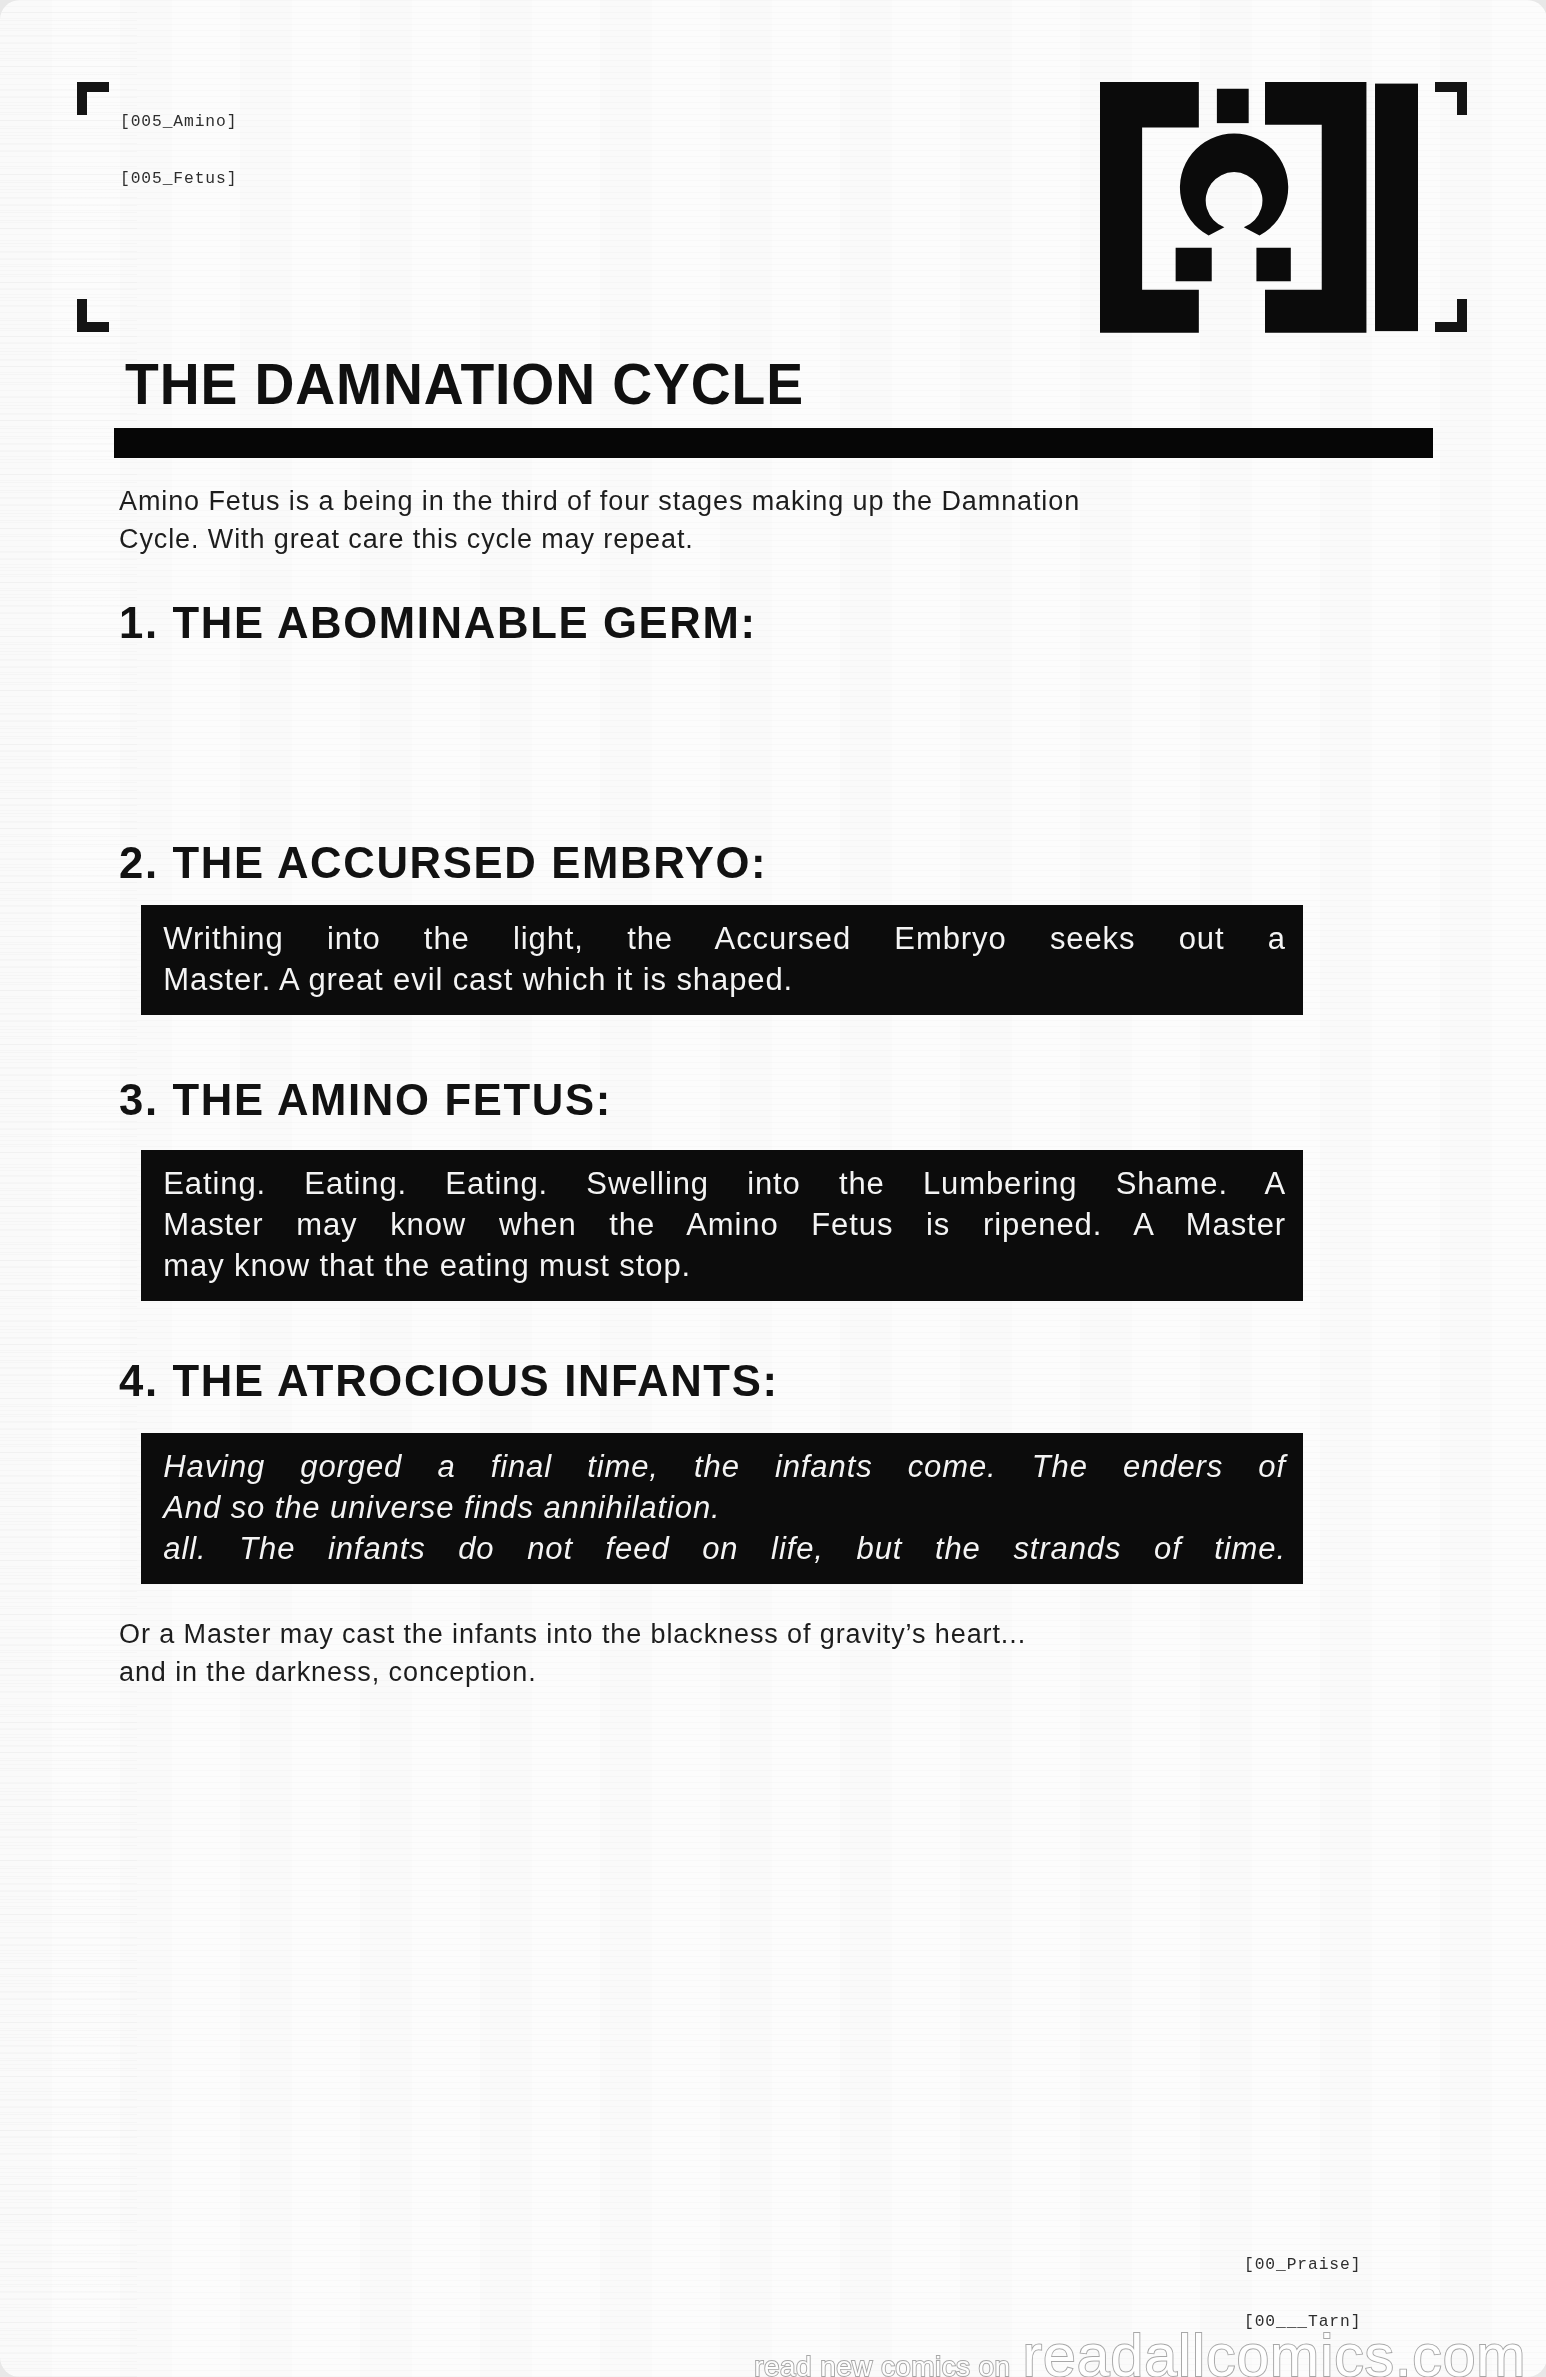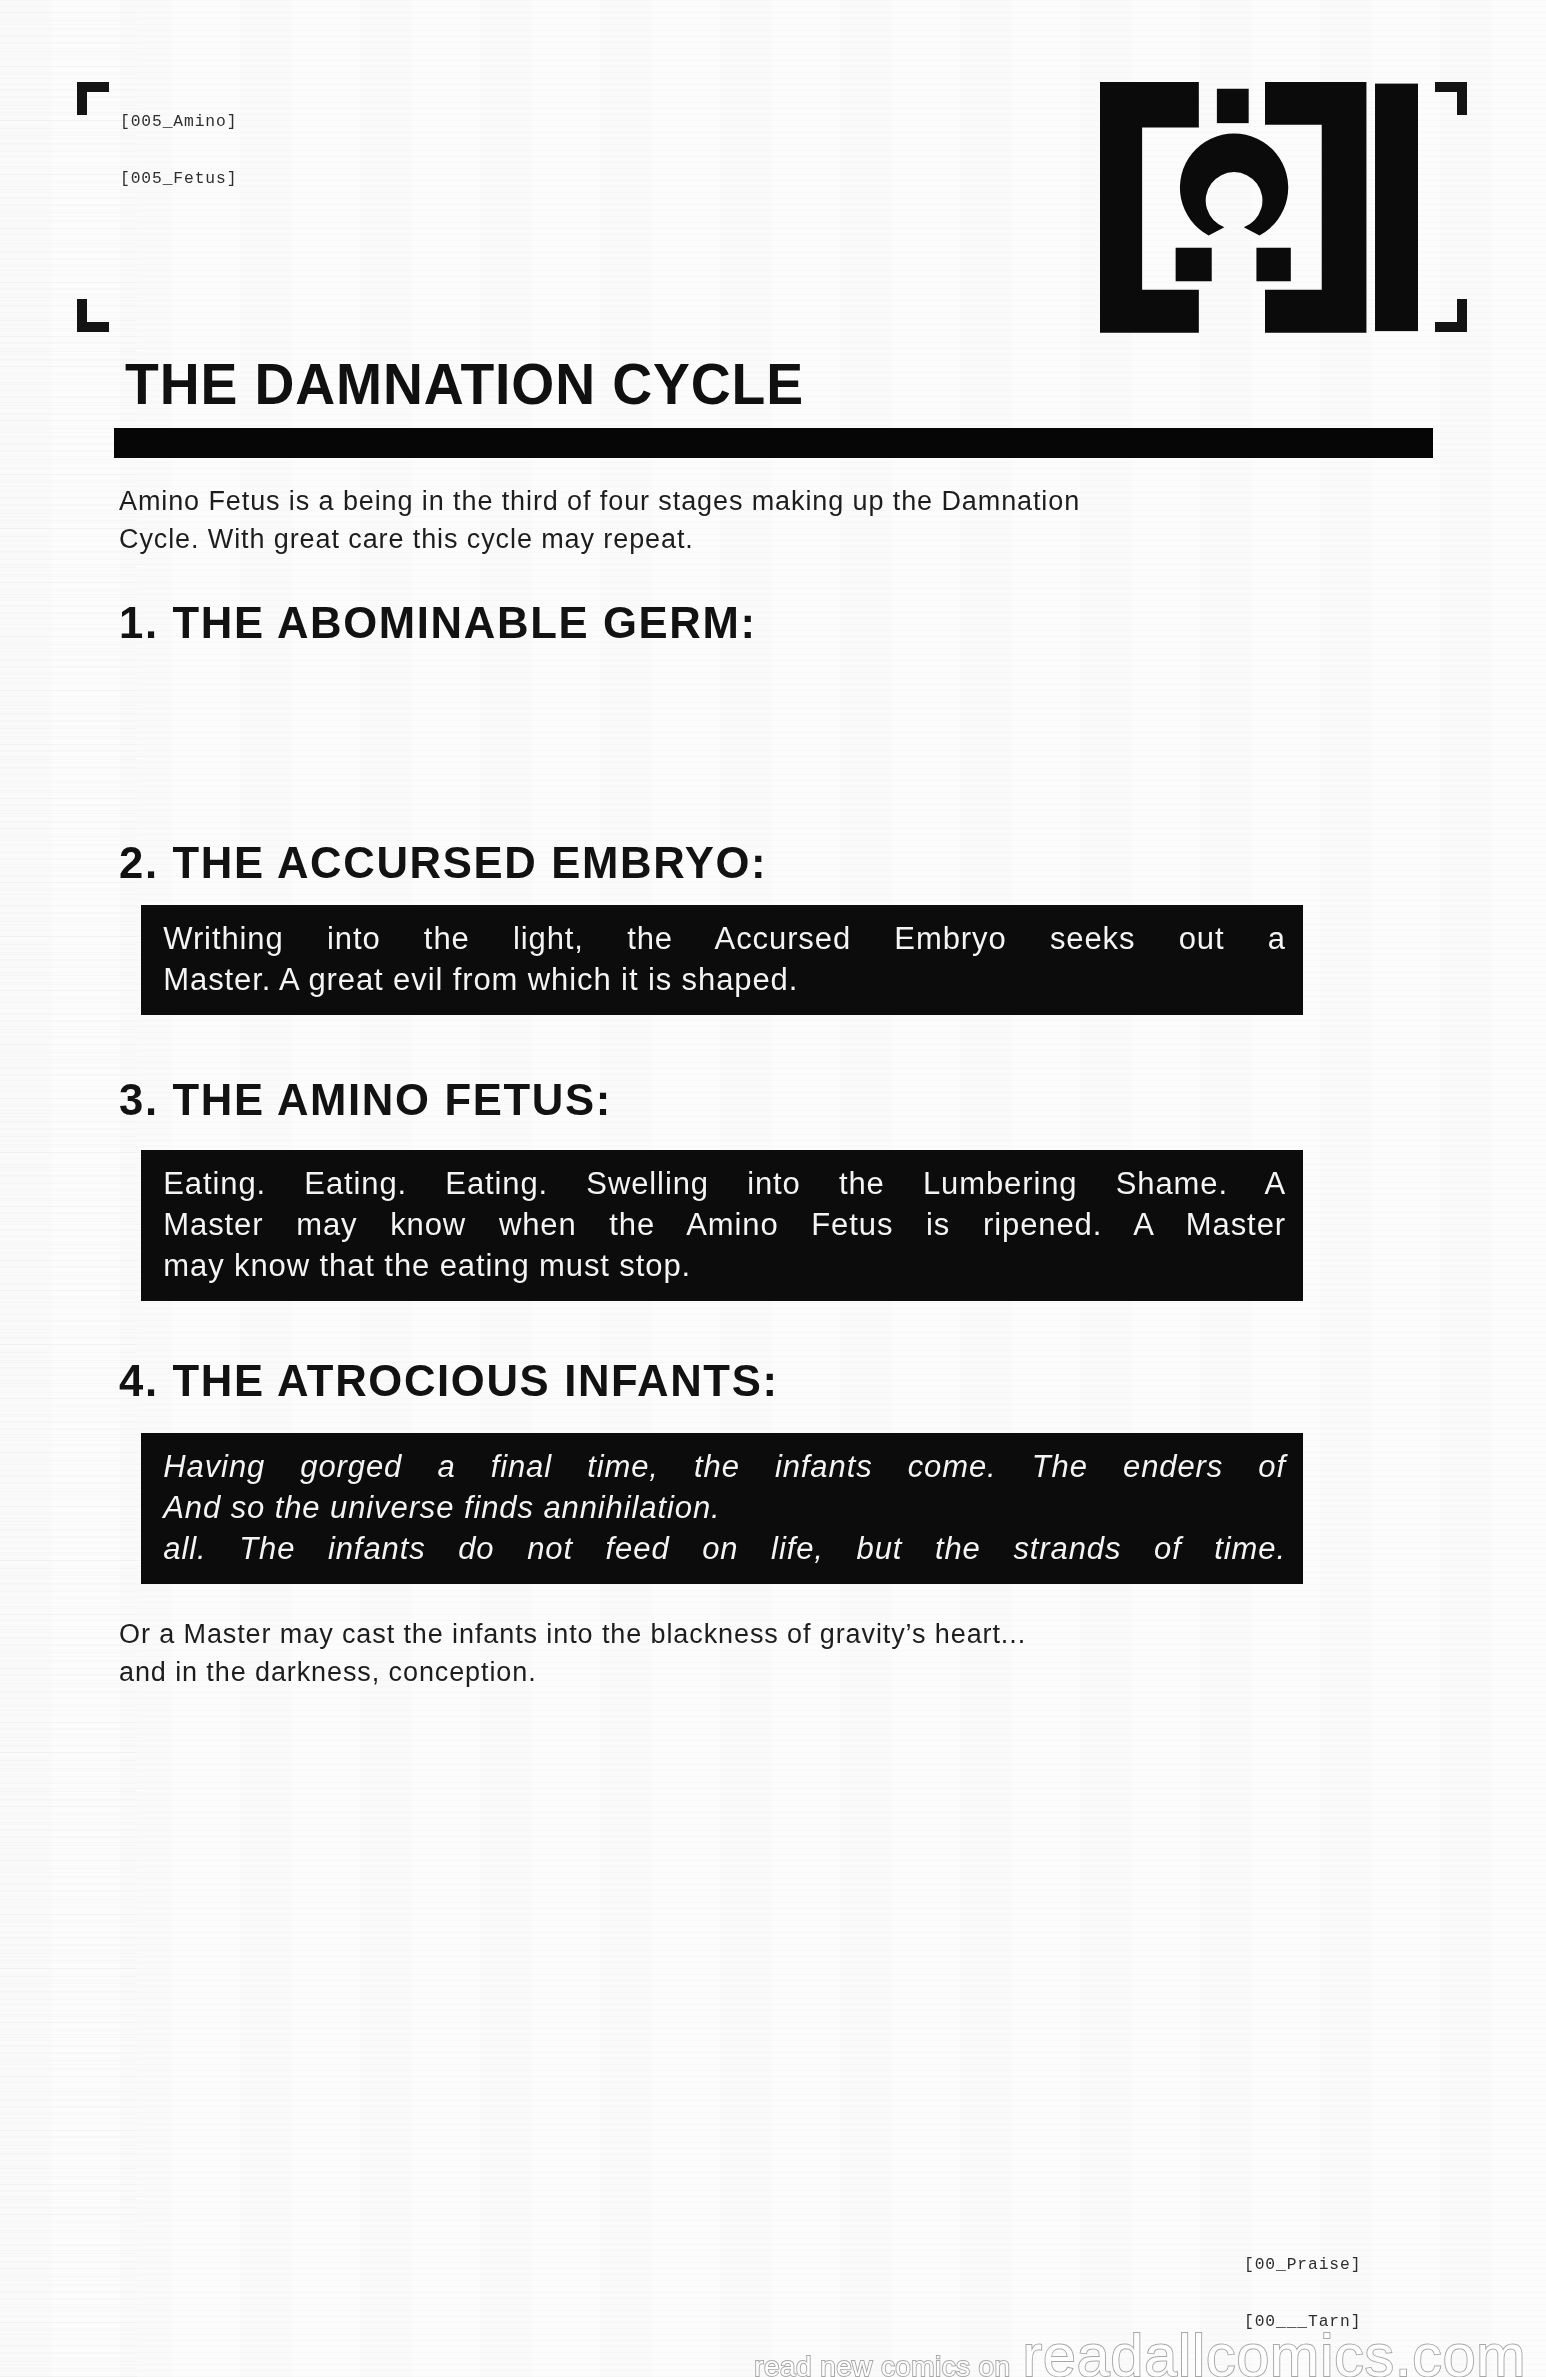--- a/index.html
+++ b/index.html
@@ -4,20 +4,21 @@
 <style>
   html,body{margin:0;padding:0;background:#e8e8e8;}
   .page{
     position:relative;
     width:1547px;height:2377px;
     margin:0 auto;
     background:#fcfcfc;
     overflow:hidden;
     font-family:"Liberation Sans", sans-serif;
     color:#1f1f1f;
+    border-radius:20px;
   }
   
   .texture{
     position:absolute;inset:0;pointer-events:none;
     background:
       repeating-linear-gradient(0deg, rgba(20,20,20,.020) 0 0.9px, transparent 0.9px 6px),
       repeating-linear-gradient(90deg, rgba(0,0,0,.012) 0 52px, transparent 52px 120px);
     opacity:.8;
   }
   .texture2{
@@ -149,21 +150,21 @@
   <div class="para intro">
     <div class="pline">Amino Fetus is a being in the third of four stages making up the Damnation</div>
     <div class="pline">Cycle. With great care this cycle may repeat.</div>
   </div>
 
   <div class="shead h0">1. THE ABOMINABLE GERM:</div>
 
   <div class="shead h1">2. THE ACCURSED EMBRYO:</div>
   <div class="sbox b1">
     <span class="bline j">Writhing into the light, the Accursed Embryo seeks out a</span>
-    <span class="bline">Master. A great evil from which it is shaped.</span>
+    <span class="bline">Master. A great evil cast which it is shaped.</span>
   </div>
 
   <div class="shead h2">3. THE AMINO FETUS:</div>
   <div class="sbox b2">
     <span class="bline j">Eating. Eating. Eating. Swelling into the Lumbering Shame. A</span>
     <span class="bline j">Master may know when the Amino Fetus is ripened. A Master</span>
     <span class="bline">may know that the eating must stop.</span>
   </div>
 
   <div class="shead h3">4. THE ATROCIOUS INFANTS:</div>

